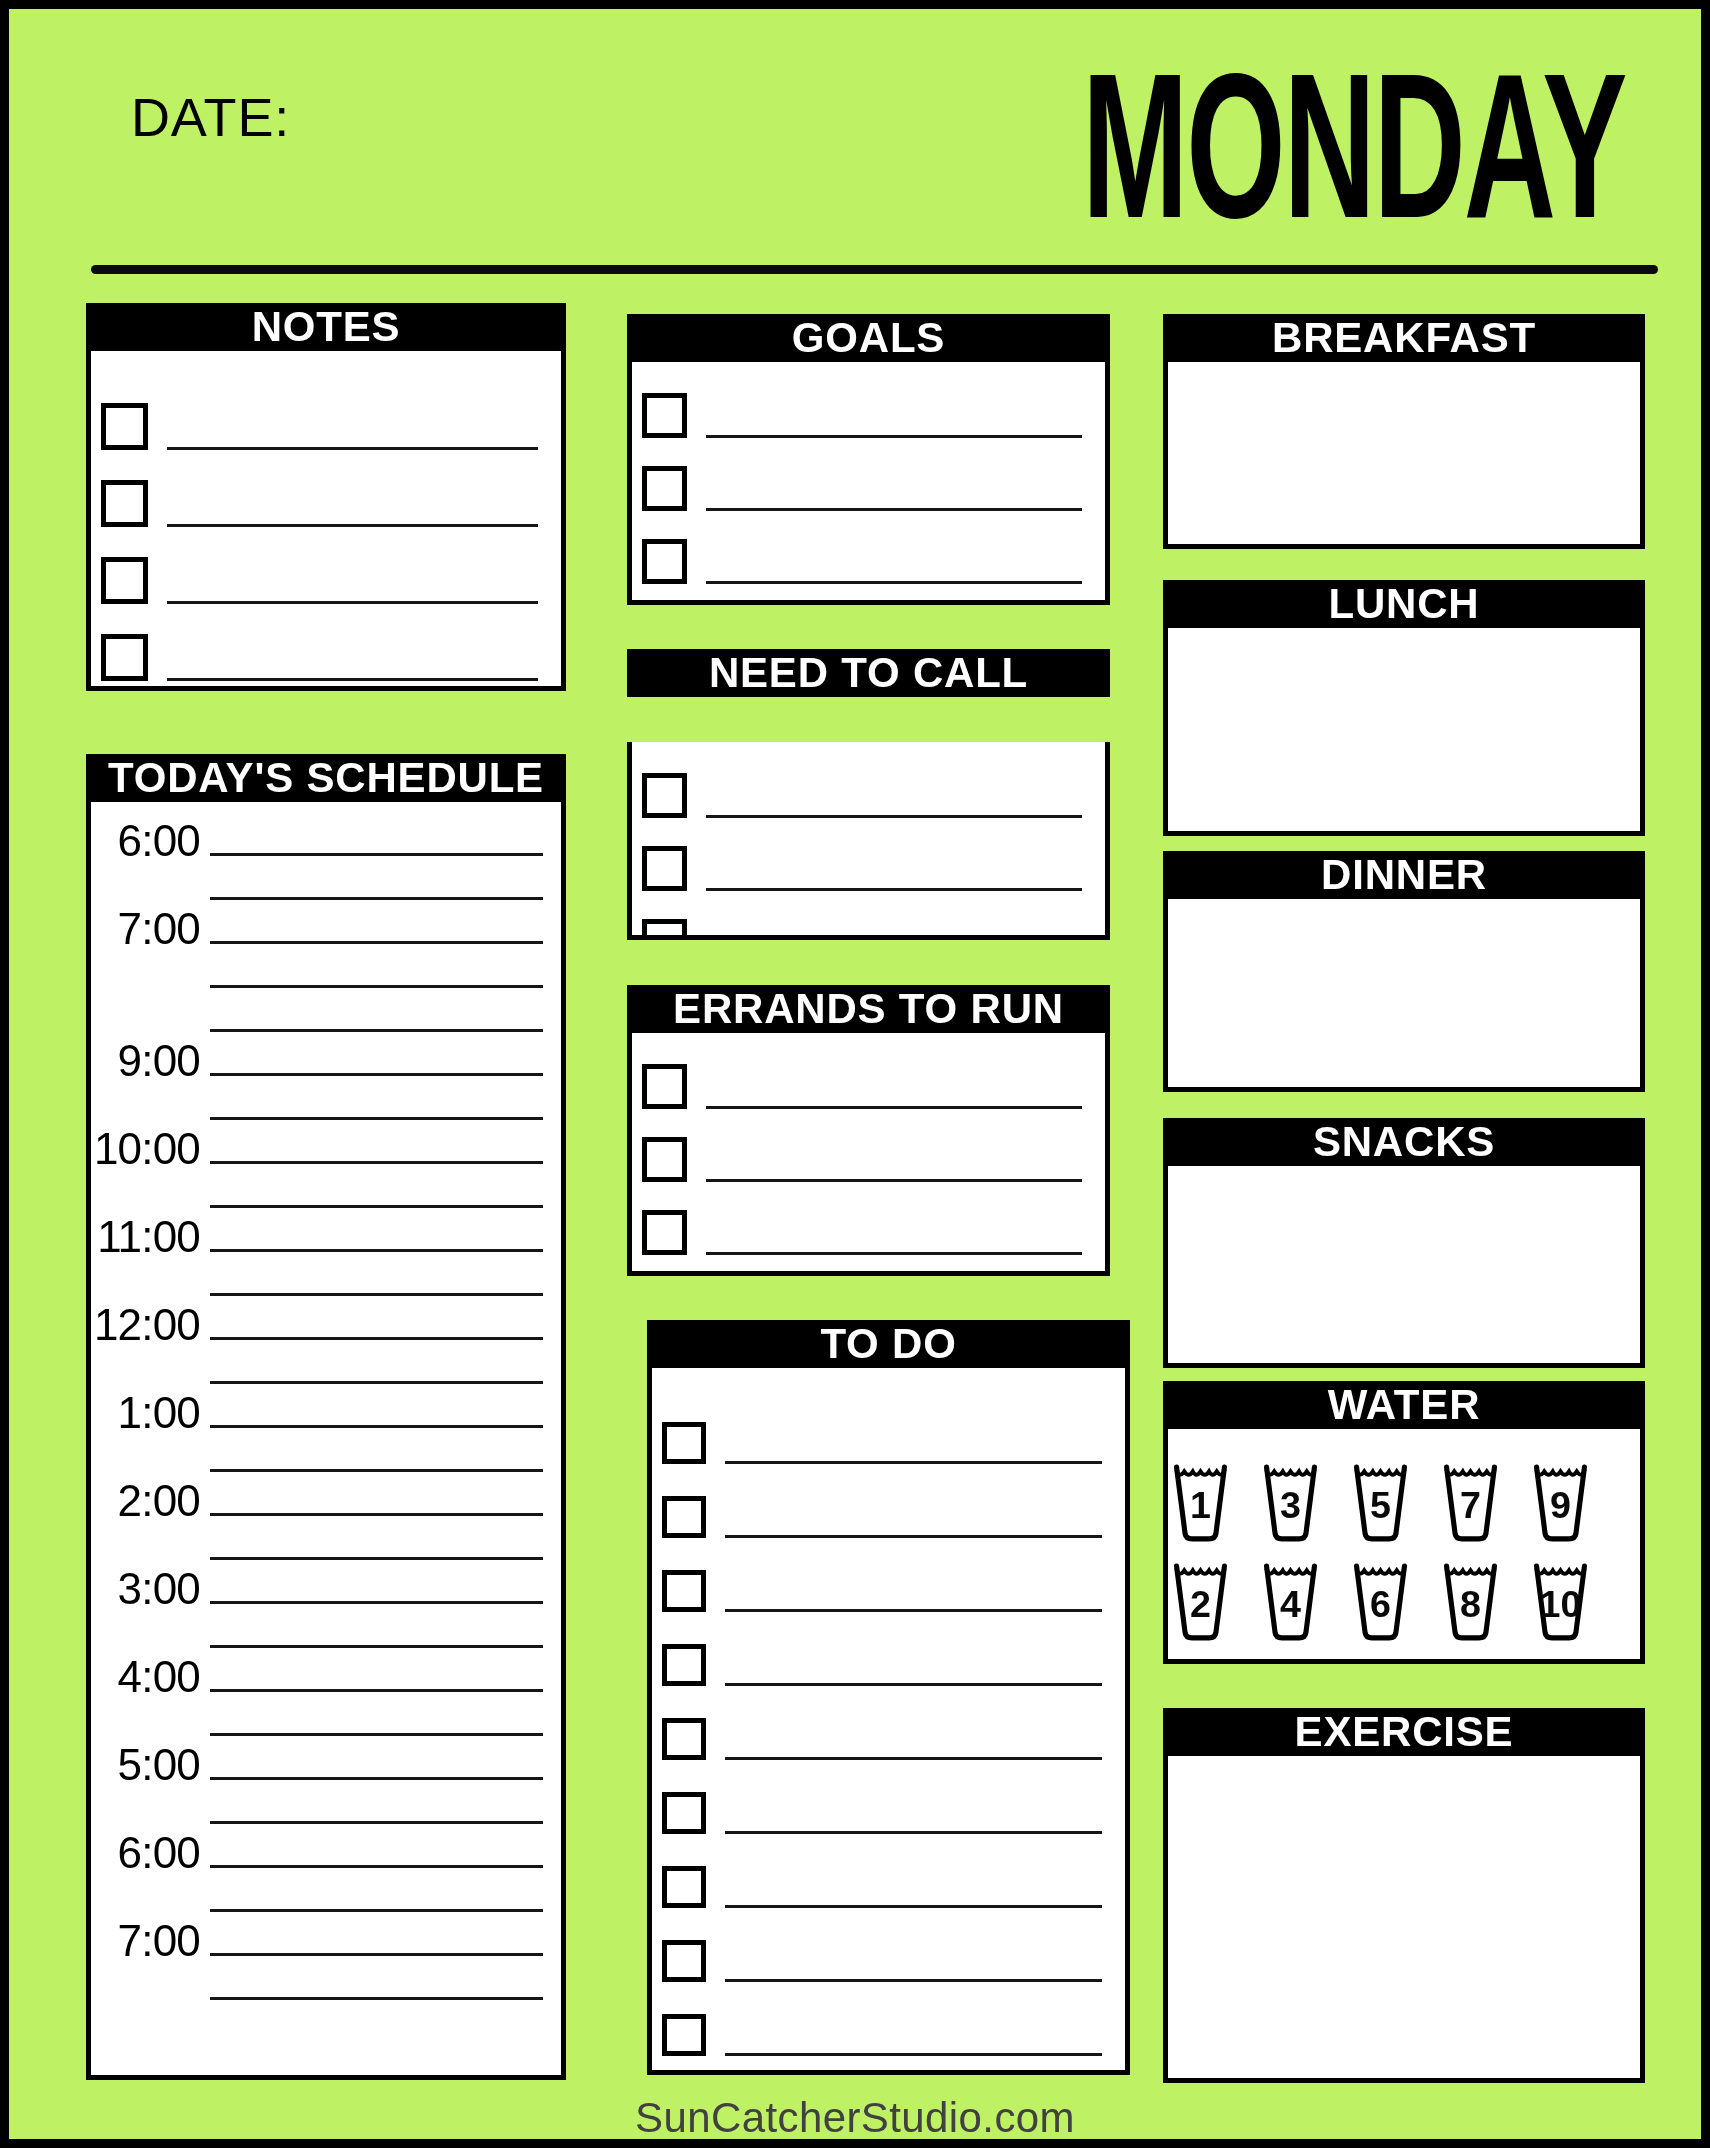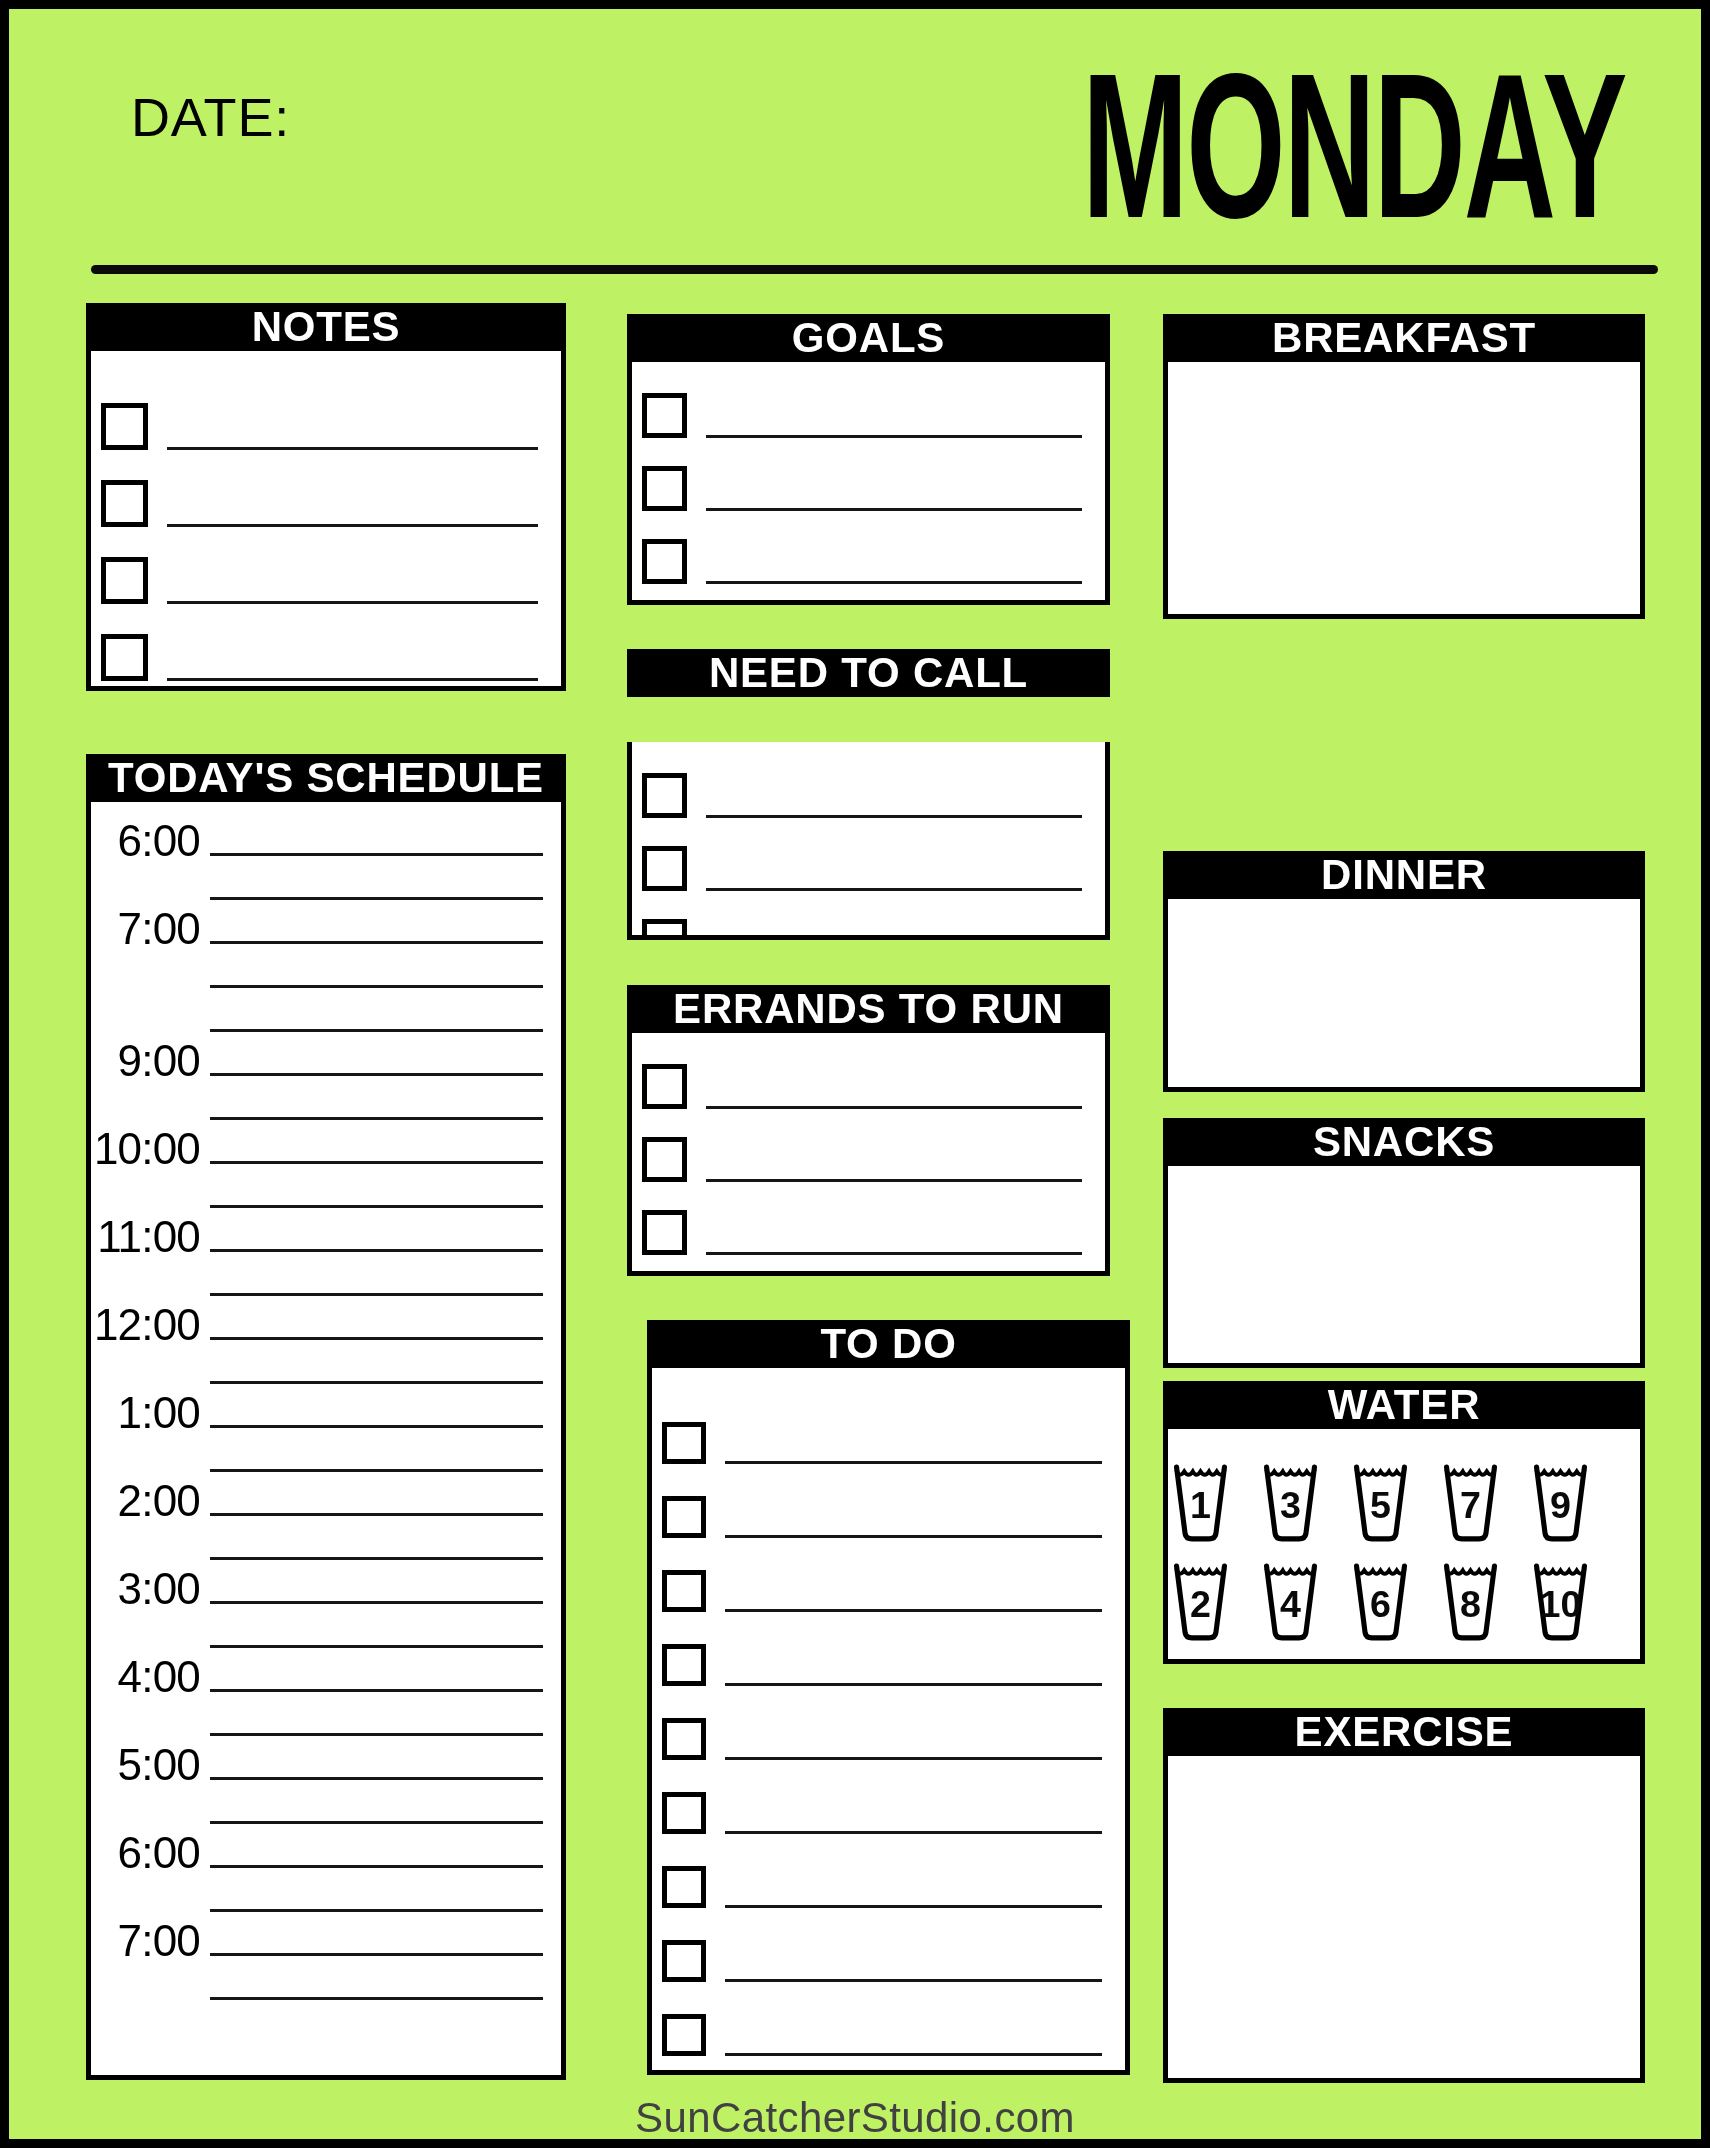--- a/index.html
+++ b/index.html
@@ -26,21 +26,21 @@
     flex:1;background:#fff;border:5.9px solid #000;border-top:none;
     display:flex;flex-direction:column;overflow:hidden;box-sizing:border-box;
   }
   
   .pos-notes   {left:77px; top:294px; width:480px; height:388px;text-decoration:underline;}
   .pos-schedule{left:77px; top:745px; width:480px; height:1326px;}
   .pos-goals   {left:618px;top:305px; width:483px; height:291px;}
   .pos-call    {left:618px;top:640px; width:483px; height:291px;gap:45px;}
   .pos-errands {left:618px;top:976px;width:483px; height:291px;}
   .pos-todo    {left:618px;top:1311px;width:483px; height:755px;padding-left:20px;}
-  .pos-breakfast{left:1154px;top:305px; width:482px;height:305px;border-radius:24px;}
+  .pos-breakfast{left:1154px;top:305px; width:482px;height:235px;border-radius:24px;}
   .pos-lunch    {left:1154px;top:571px; width:482px;height:256px;}
   .pos-dinner   {left:1154px;top:842px;width:482px;height:241px;}
   .pos-snacks   {left:1154px;top:1109px;width:482px;height:250px;}
   .pos-water    {left:1154px;top:1372px;width:482px;height:283px;}
   .pos-exercise {left:1154px;top:1682px;width:482px;height:375px;margin-top:17px;}
   
   .check-row{display:flex;align-items:flex-end;flex:none;padding:0 22.7px 0 10px;}
   .checkbox{flex:none;box-sizing:border-box;background:#fff;border:5.9px solid #000;}
   .write-line{flex:1;border-bottom:3.4px solid #161616;margin-left:18.5px;}
   .pos-notes .check-row{height:77px;}
@@ -373,20 +373,26 @@
 </div>
   </section>
 
   <section class="section pos-breakfast">
     <div class="section-header">
       <span class="bar-title">BREAKFAST</span>
     </div>
     <div class="section-body"></div>
   </section>
 
+  <section class="section pos-lunch">
+    <div class="section-header">
+      <span class="bar-title">LUNCH</span>
+    </div>
+    <div class="section-body"></div>
+  </section>
 
   <section class="section pos-dinner">
     <div class="section-header">
       <span class="bar-title">DINNER</span>
     </div>
     <div class="section-body"></div>
   </section>
 
   <section class="section pos-snacks">
     <div class="section-header">

